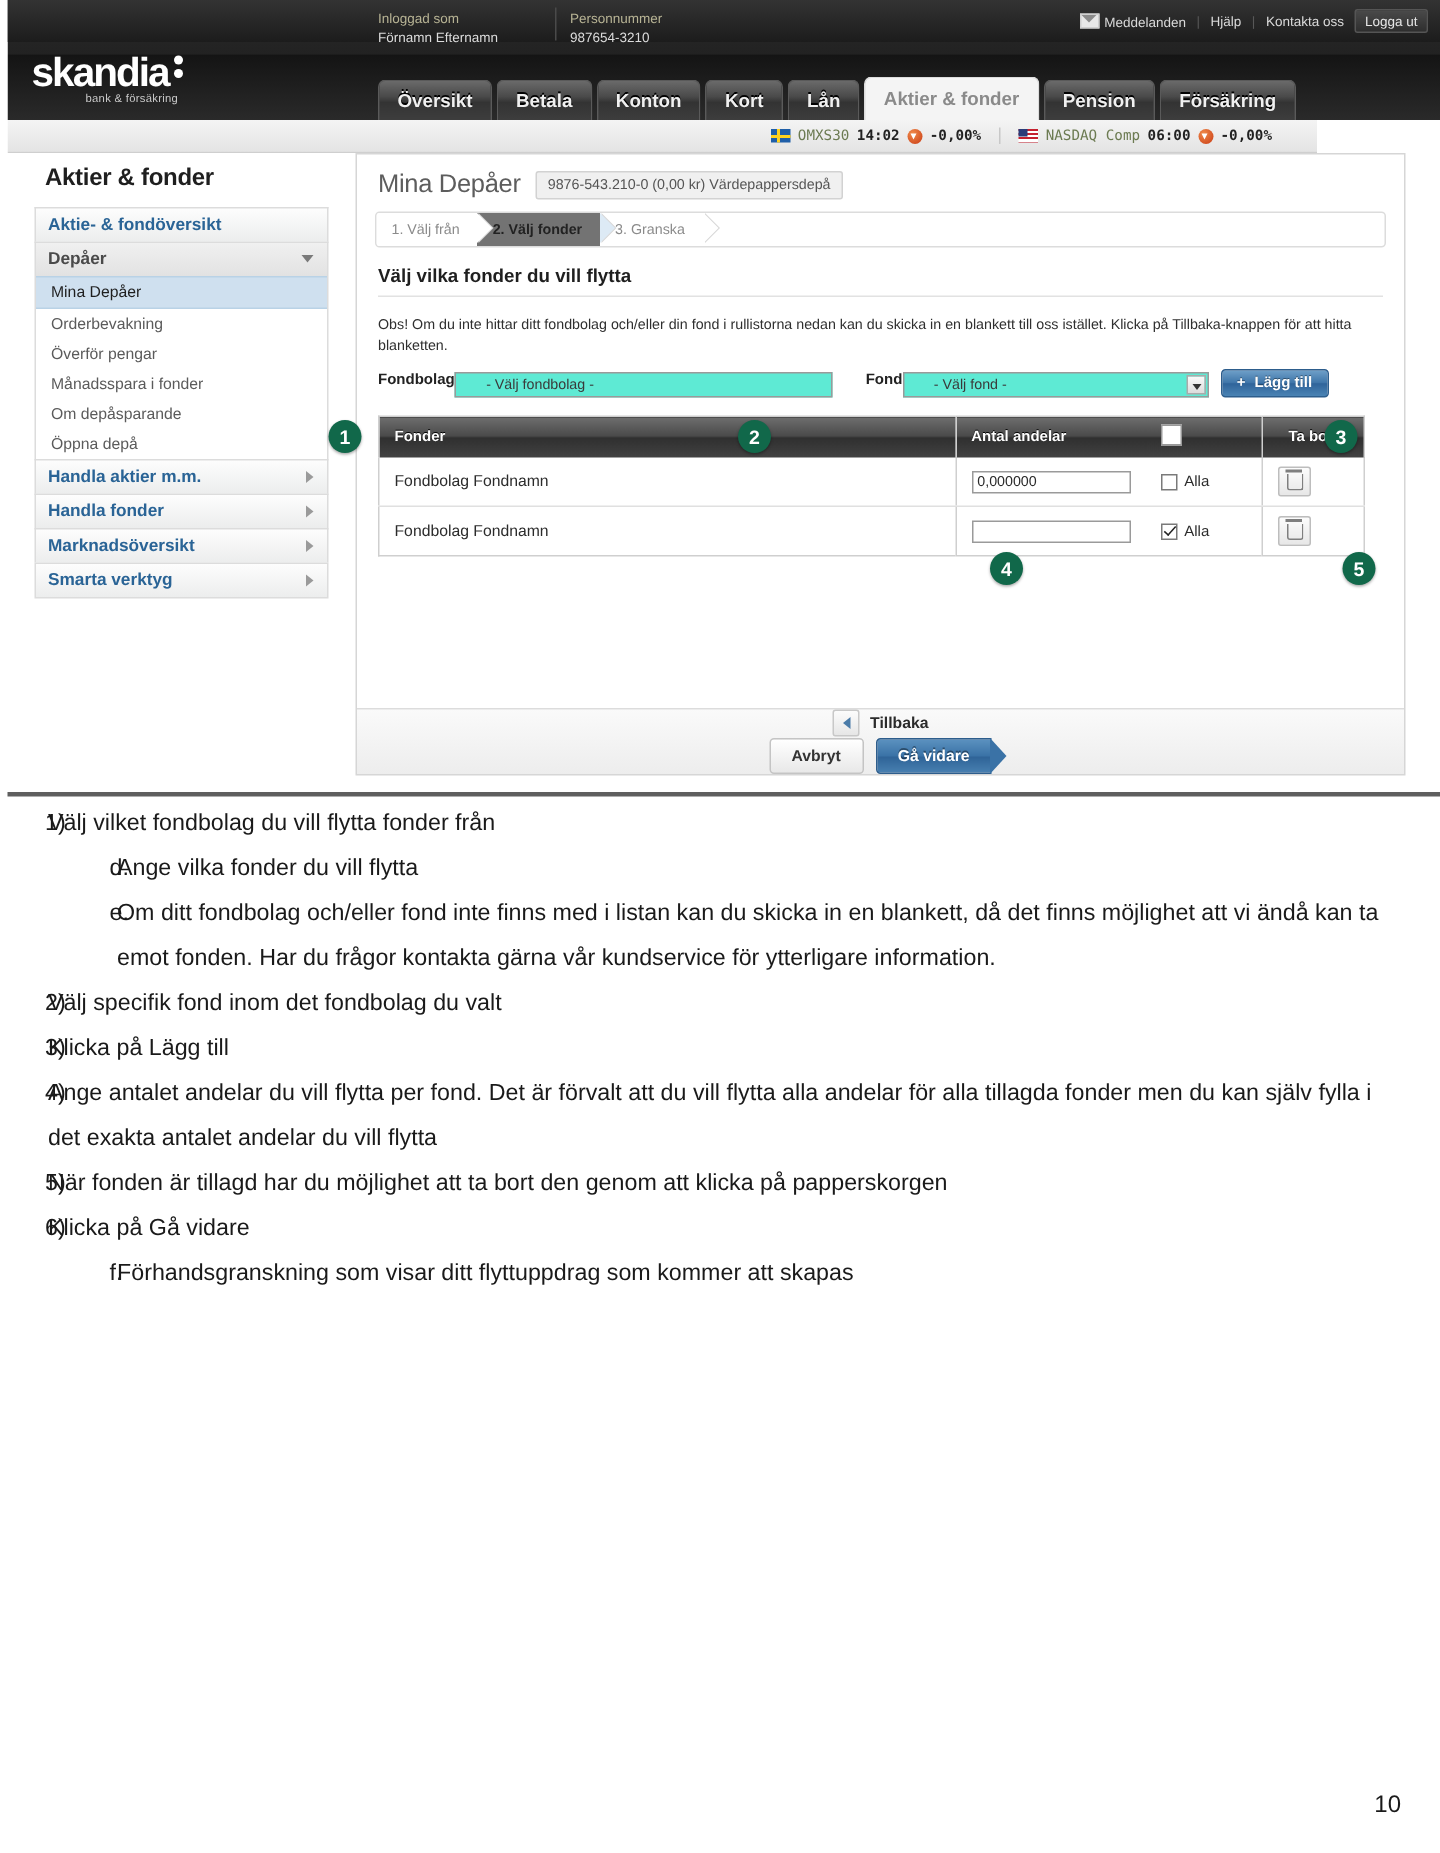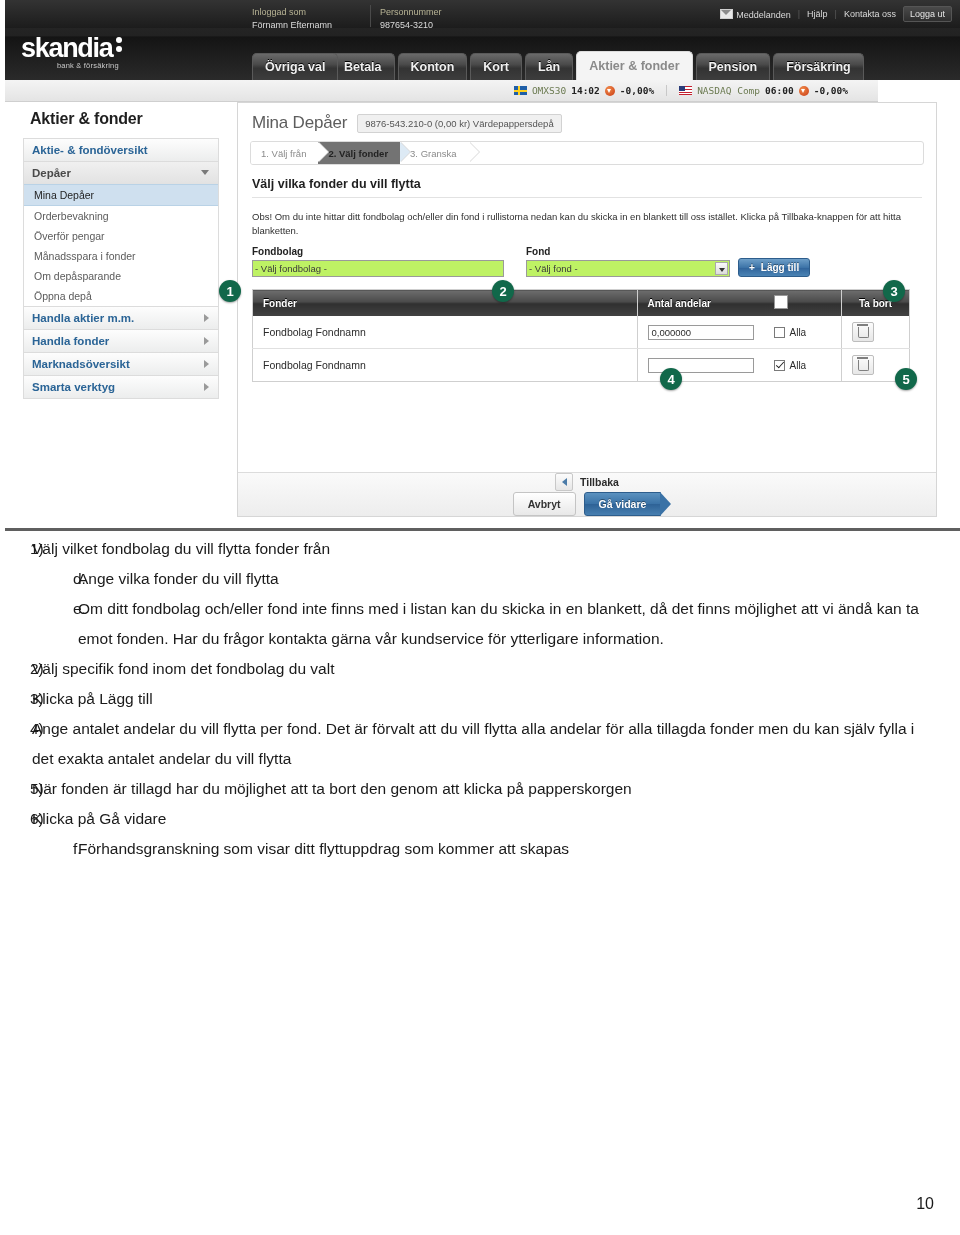--- a/index.html
+++ b/index.html
@@ -353,31 +353,31 @@
     padding: 12px 14px 8px 14px;
   }
 
   .formrow {
     display: flex;
     align-items: flex-end;
     gap: 0;
     padding: 0 14px;
     position: relative;
   }
-  .fld { display: flex; flex-direction: column; }
+  .fld { display: flex; flex-direction: row; }
   .fld-label { font-size: 10px; font-weight: bold; color: #222; margin-bottom: 3px; }
   .selbox {
     height: 17px;
     border: 1px solid #9a9a9a;
-    background: #bef264;
+    background: #5eead4;
     font-size: 9.5px;
     color: #3a3a3a;
     display: flex;
     align-items: center;
-    padding-left: 2px;
+    padding-left: 20px;
     box-sizing: border-box;
     position: relative;
   }
   .selbox .ddarrow {
     position: absolute;
     right: 1px; top: 1px;
     width: 13px; height: 13px;
     background: linear-gradient(to bottom,#fafafa,#dcdcdc);
     border: 1px solid #aaa;
     box-sizing: border-box;
@@ -628,23 +628,20 @@
 
     <div class="navtabs">
       <div class="tab">Översikt</div>
       <div class="tab">Betala</div>
       <div class="tab">Konton</div>
       <div class="tab">Kort</div>
       <div class="tab">Lån</div>
       <div class="tab active">Aktier &amp; fonder</div>
       <div class="tab">Pension</div>
       <div class="tab">Försäkring</div>
-    </div>
-    <div class="navtabs tab-right">
-      <div class="tab">Övriga val</div>
     </div>
   </div>
 
   <div class="ticker">
     <div class="tick-item">
       <span class="flag-se"></span>
       <span class="tick-name">OMXS30</span>
       <span class="tick-time">14:02</span>
       <span class="arrow-dn"></span>
       <span class="tick-pct">-0,00%</span>

